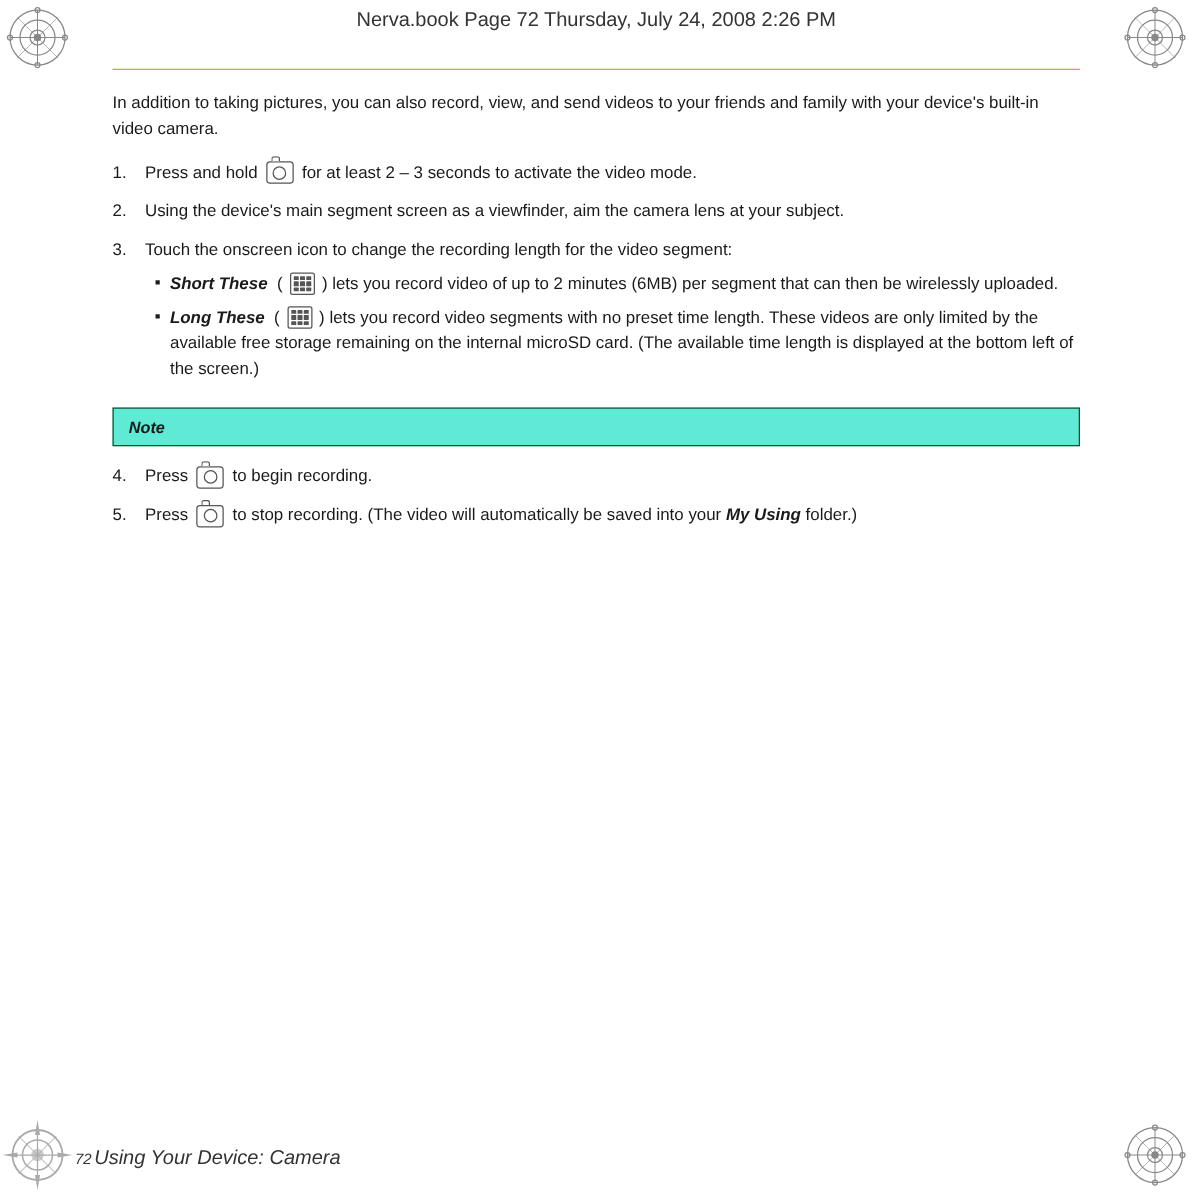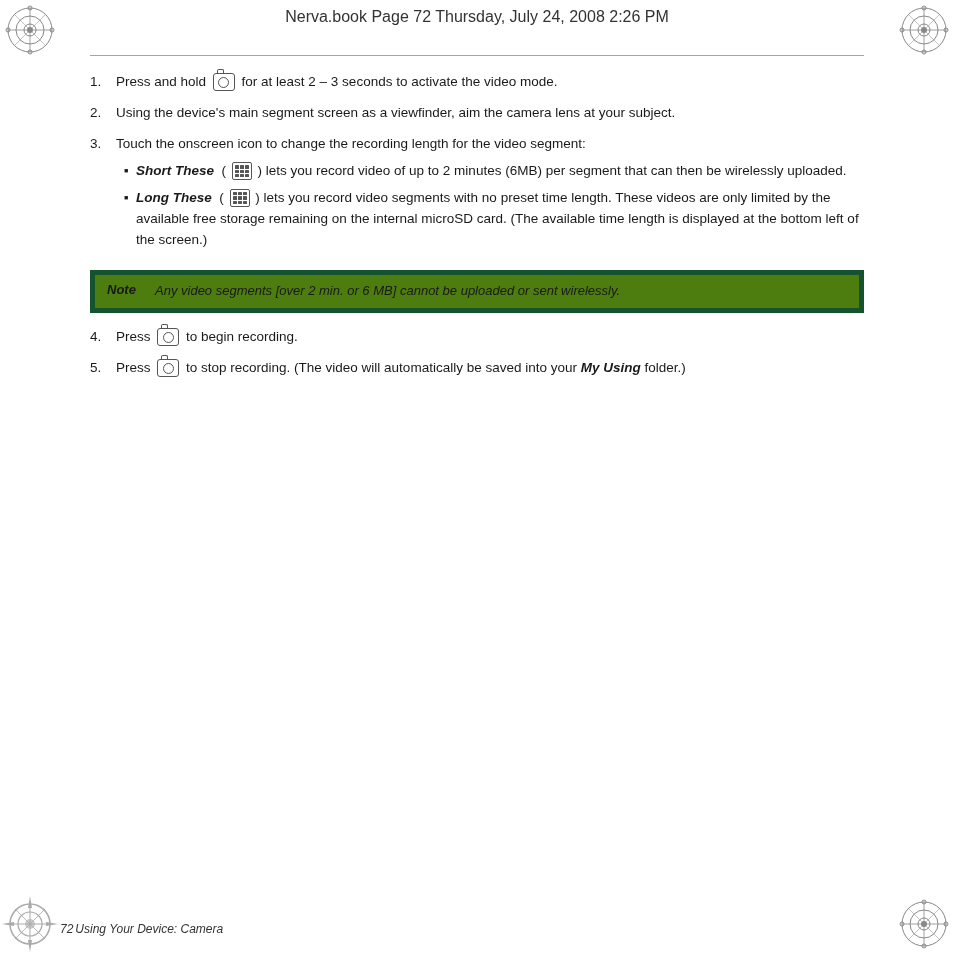--- a/index.html
+++ b/index.html
@@ -54,21 +54,21 @@
     }
 
     .footer-page {
       font-size: 12px;
       font-style: italic;
       color: #333;
       margin-right: 2px;
     }
 
     .footer-chapter {
-      font-size: 12px;
+      font-size: 16px;
       font-style: italic;
       color: #333;
     }
 
     
     .content {
       position: absolute;
       top: 55px;
       left: 90px;
       right: 90px;
@@ -143,22 +143,23 @@
     }
 
     .bold-italic {
       font-weight: bold;
       font-style: italic;
     }
 
     
     .note-box {
       display: flex;
-      background: #4d7c0f;
-      border: 5px solid #14532d;
+      align-items: center;
+      background: #5eead4;
+      border: 1px solid #14532d;
       padding: 7px 12px;
       margin: 14px 0;
       font-size: 13px;
     }
 
     .note-label {
       font-weight: bold;
       font-style: italic;
       margin-right: 12px;
       font-size: 13px;
@@ -309,20 +310,21 @@
 </div>
 
 <div class="header-bar">
   <span>Nerva.book  Page 72  Thursday, July 24, 2008  2:26 PM</span>
 </div>
 
 <div class="content">
 
   <hr class="title-divider">
 
+  <p class="intro-para">In addition to taking pictures, you can also record, view, and send videos to your friends and family with your device's built-in video camera.</p>
 
   <ol class="numbered-list">
 
     <li>
       <span class="num-label">1.</span>
       <span class="list-content">
         Press and hold
         <span class="cam-icon">
           <span class="cam-icon-bump"></span>
         </span>
@@ -384,21 +386,20 @@
               ) lets you record video segments with no preset time length. These videos are only limited by the available free storage remaining on the internal microSD card. (The available time length is displayed at the bottom left of the screen.)
             </span>
           </li>
         </ul>
       </span>
     </li>
   </ol>
 
   <div class="note-box">
     <span class="note-label">Note</span>
-    <span class="note-text">Any video segments [over 2 min. or 6 MB] cannot be uploaded or sent wirelessly.</span>
   </div>
 
   <ol class="numbered-list" style="counter-reset: none;">
 
     <li>
       <span class="num-label">4.</span>
       <span class="list-content">
         Press
         <span class="cam-icon">
           <span class="cam-icon-bump"></span>

